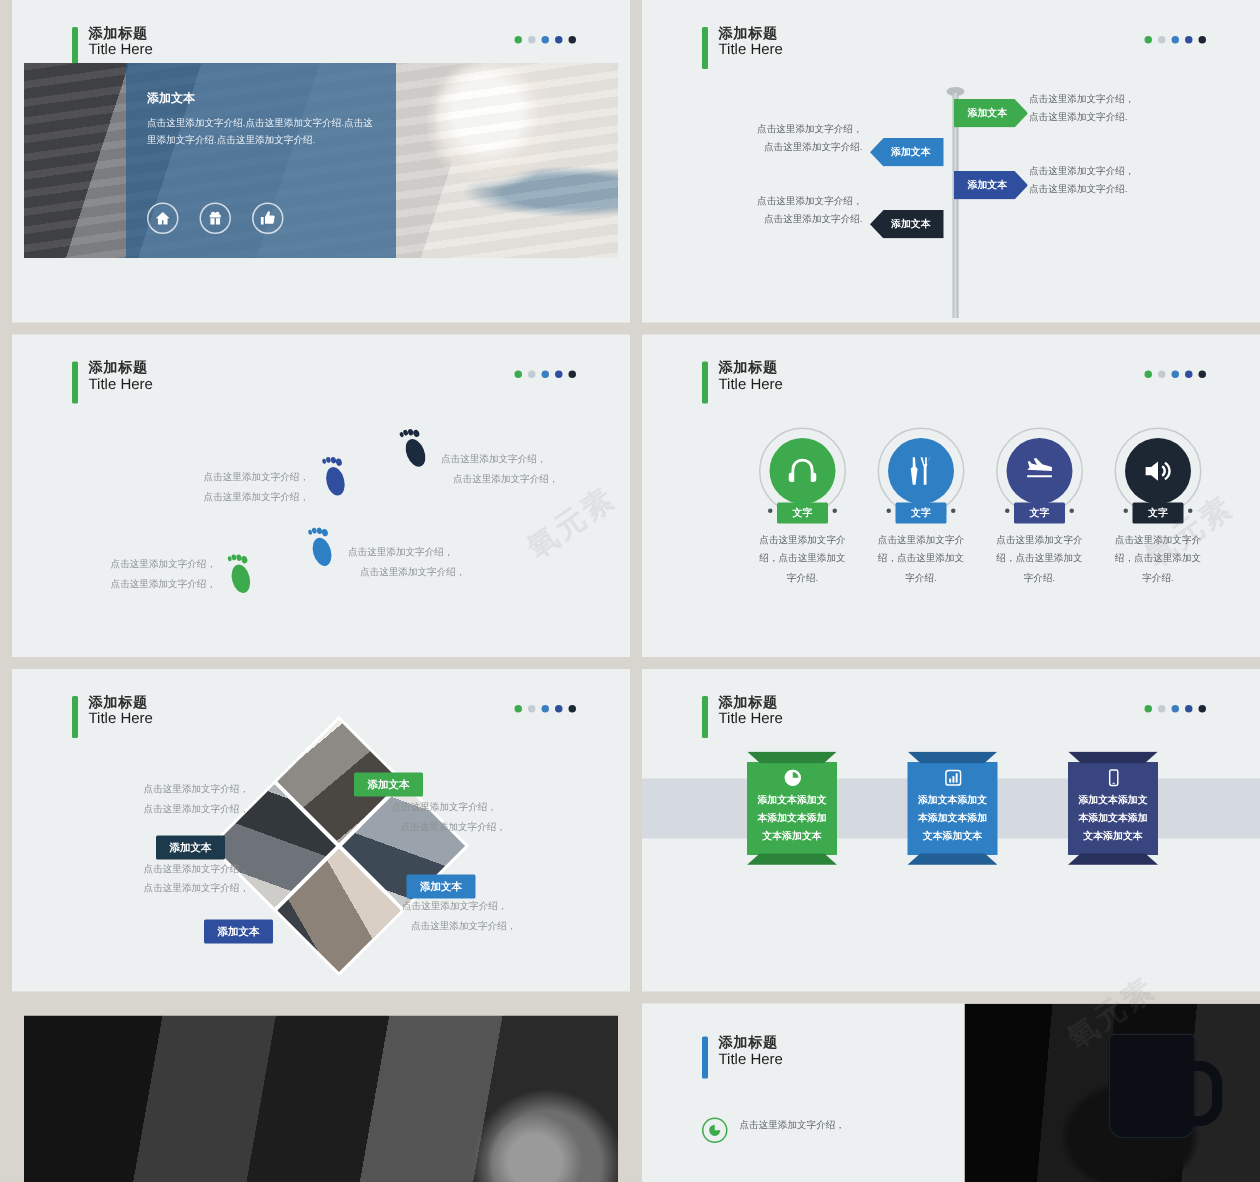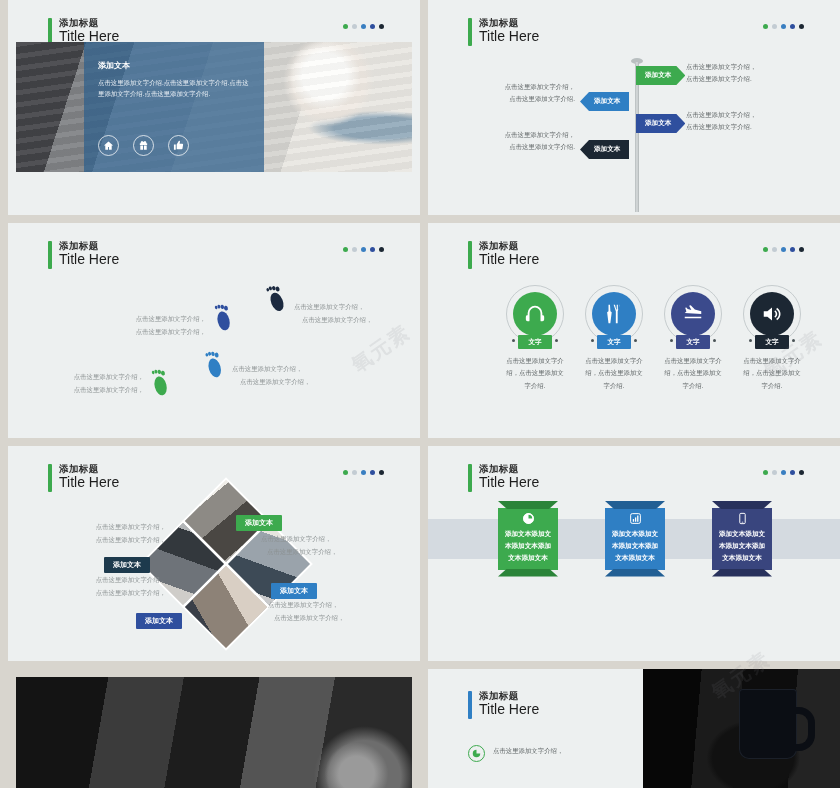--- a/index.html
+++ b/index.html
@@ -29,21 +29,21 @@
   }
   
   .title-block {
     position: absolute; left: 40px; top: 18px;
     display: flex; gap: 7px; align-items: flex-start;
   }
   .accent-bar { width: 4px; height: 28px; background: #3daa4e; border-radius: 1px; flex: 0 0 auto; }
   .accent-bar.blue { background: #2f7fc4; }
   .title-texts { display:flex; flex-direction: column; line-height: 1.05; }
   .title-cn { font-size: 9.5px; color: #2d2d2d; font-weight: 700; letter-spacing:.4px; }
-  .title-en { font-size: 14px; color: #1d1d1d; font-weight: 400; margin-top: 1px; }
+  .title-en { font-size: 10px; color: #1d1d1d; font-weight: 400; margin-top: 1px; }
 
   
   .dots { position: absolute; right: 36px; top: 24px; display: flex; gap: 4px; }
   .dot { width: 5px; height: 5px; border-radius: 50%; }
 
   
   .hero-wrap { position: absolute; left: 8px; top: 42px; right: 8px; height: 130px; overflow: hidden; }
   .hero-photo {
     position: absolute; inset: 0;
     background:

